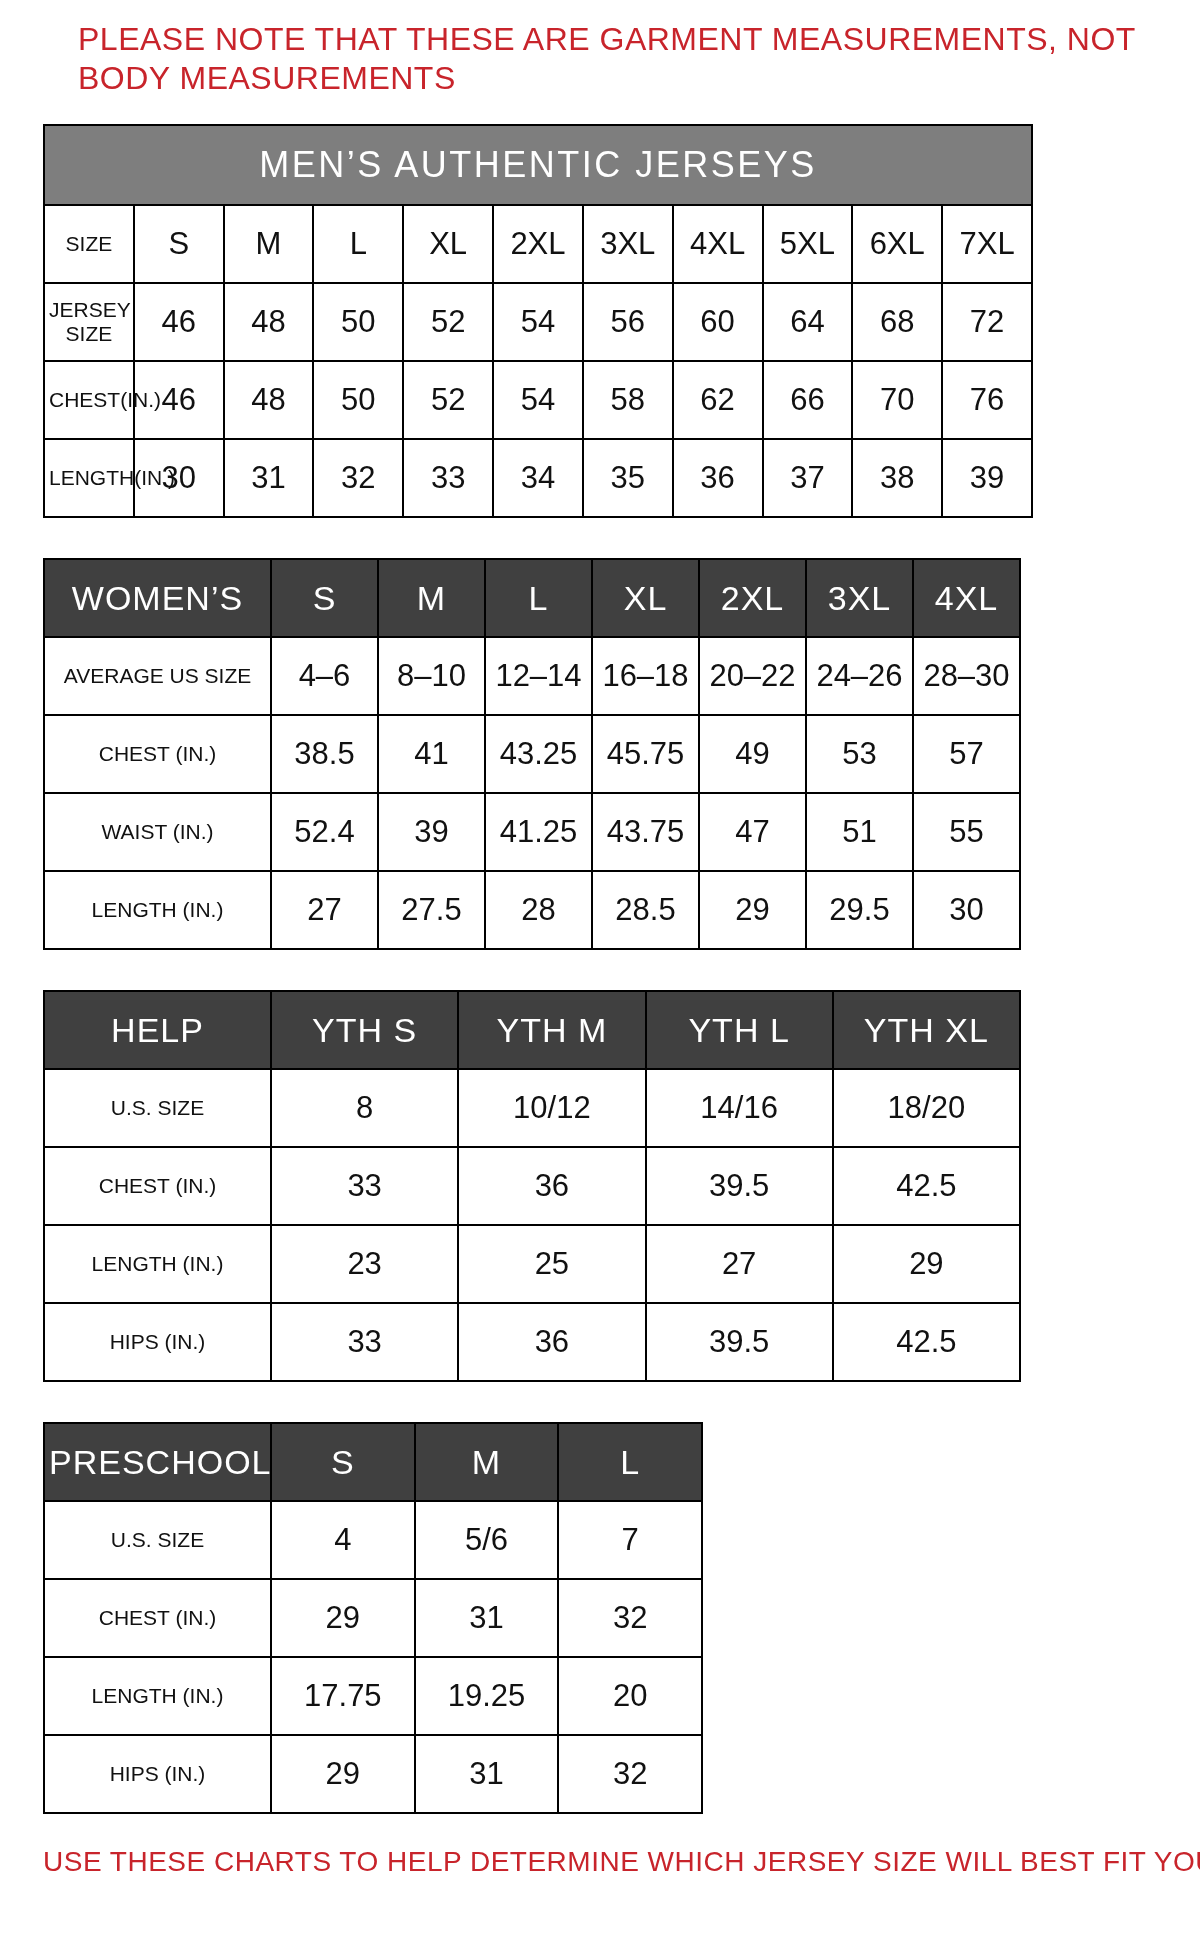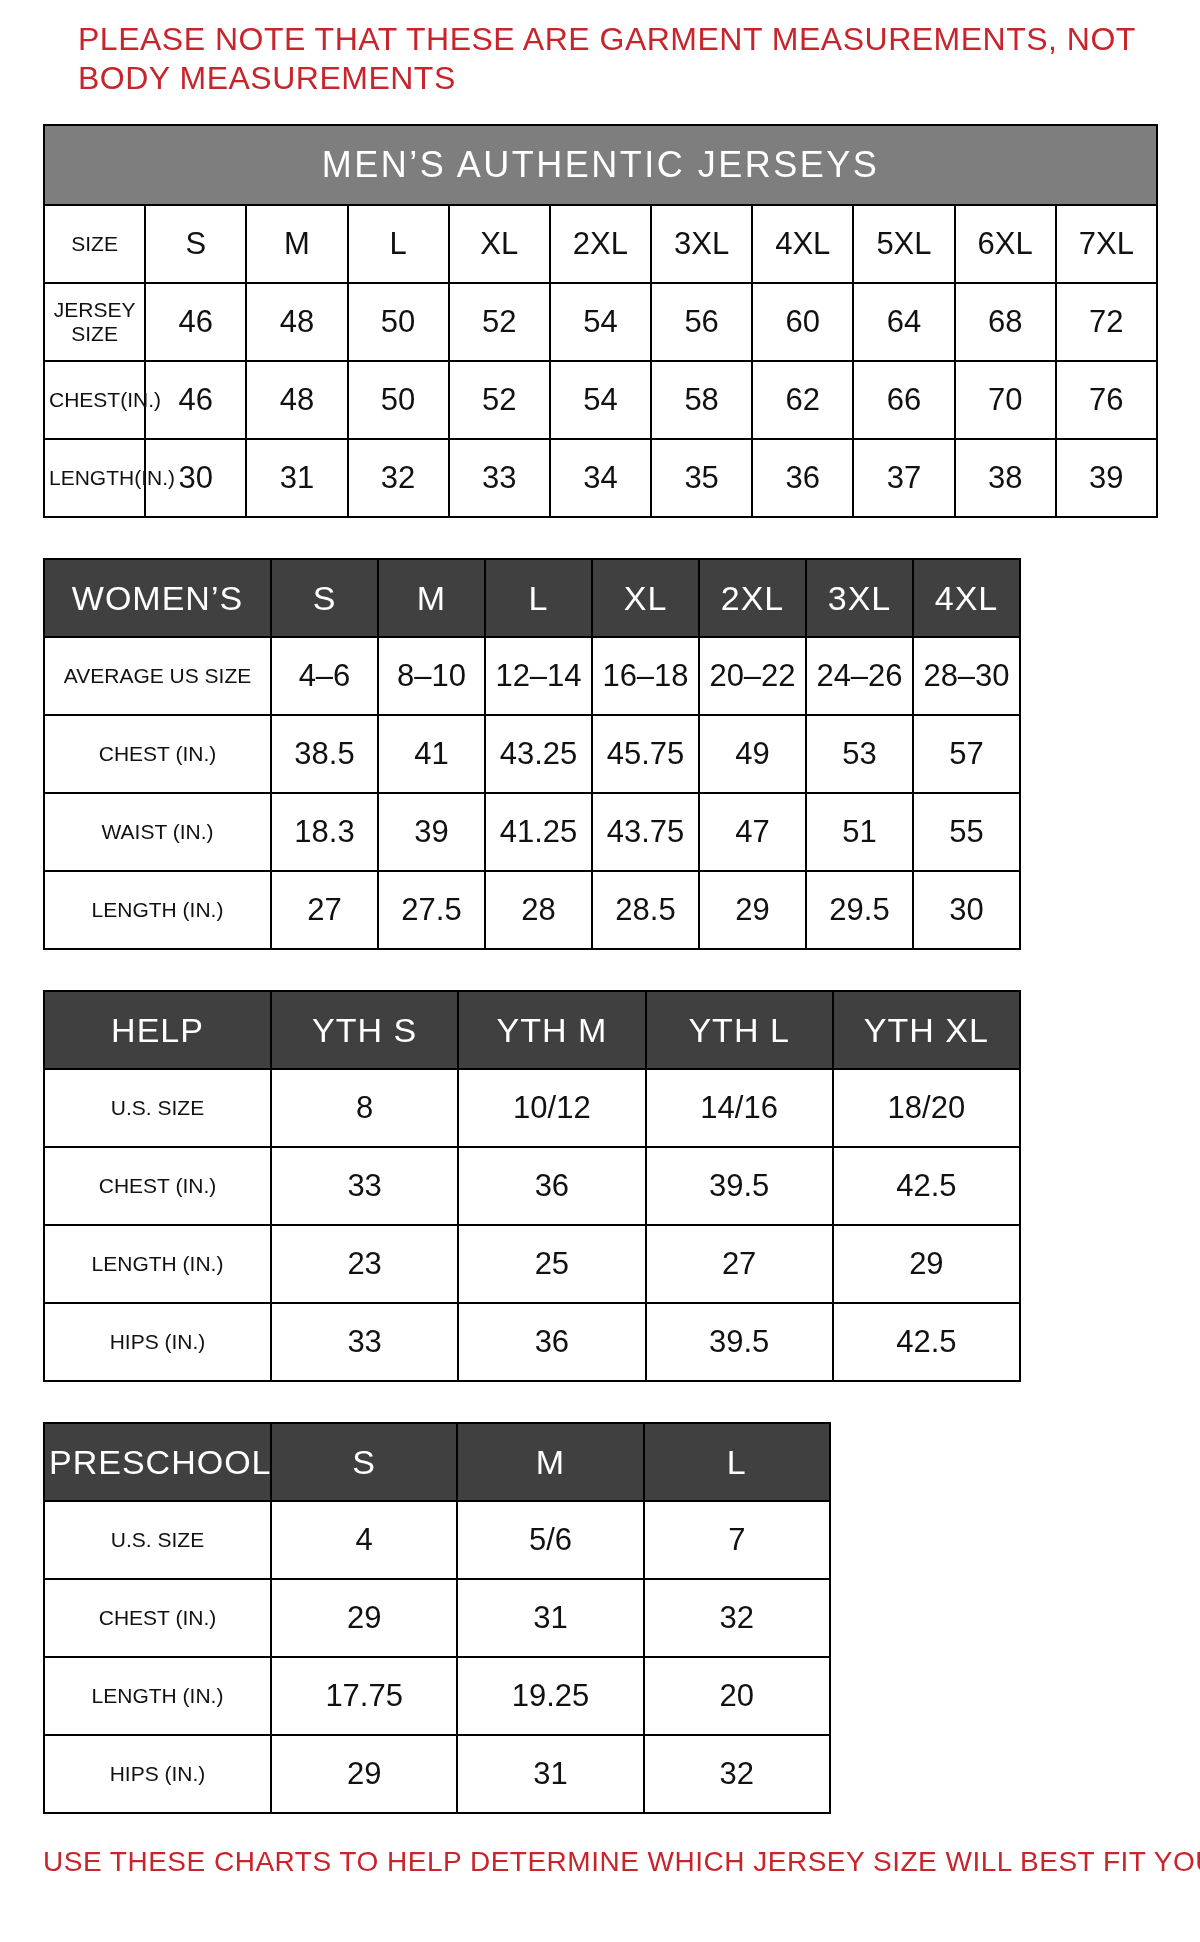--- a/index.html
+++ b/index.html
@@ -41,23 +41,23 @@
     margin-bottom: 40px;
     background: #fff;
   }
   table.size-table td {
     border: 2px solid #000;
     text-align: center;
     vertical-align: middle;
     height: 78px;
     padding: 2px 4px;
   }
-  .t-mens { width: 1115px; border-radius: 27px; }
+  .t-mens { width: 990px; border-radius: 27px; }
   .t-womens, .t-boys { width: 978px; }
-  .t-preschool { width: 788px; }
+  .t-preschool { width: 660px; }
 
   .size-table .row-label {
     width: 227px;
     font-size: 21px;
     color: #111;
   }
   .size-table .value-cell {
     font-size: 31px;
     color: #111;
   }
@@ -179,21 +179,21 @@
           <td class="value-cell">38.5</td>
           <td class="value-cell">41</td>
           <td class="value-cell">43.25</td>
           <td class="value-cell">45.75</td>
           <td class="value-cell">49</td>
           <td class="value-cell">53</td>
           <td class="value-cell">57</td>
         </tr>
         <tr>
           <td class="row-label">WAIST (IN.)</td>
-          <td class="value-cell">18.3</td>
+          <td class="value-cell">52.4</td>
           <td class="value-cell">39</td>
           <td class="value-cell">41.25</td>
           <td class="value-cell">43.75</td>
           <td class="value-cell">47</td>
           <td class="value-cell">51</td>
           <td class="value-cell">55</td>
         </tr>
         <tr>
           <td class="row-label">LENGTH (IN.)</td>
           <td class="value-cell">27</td>

